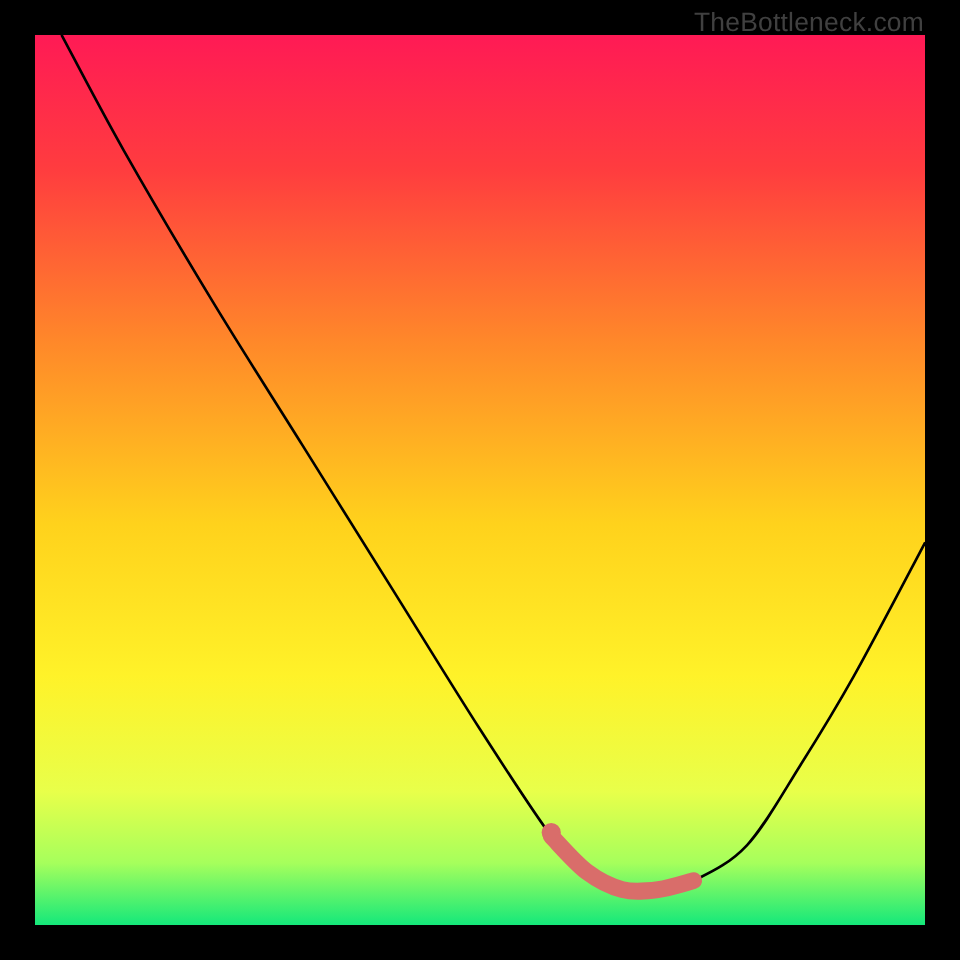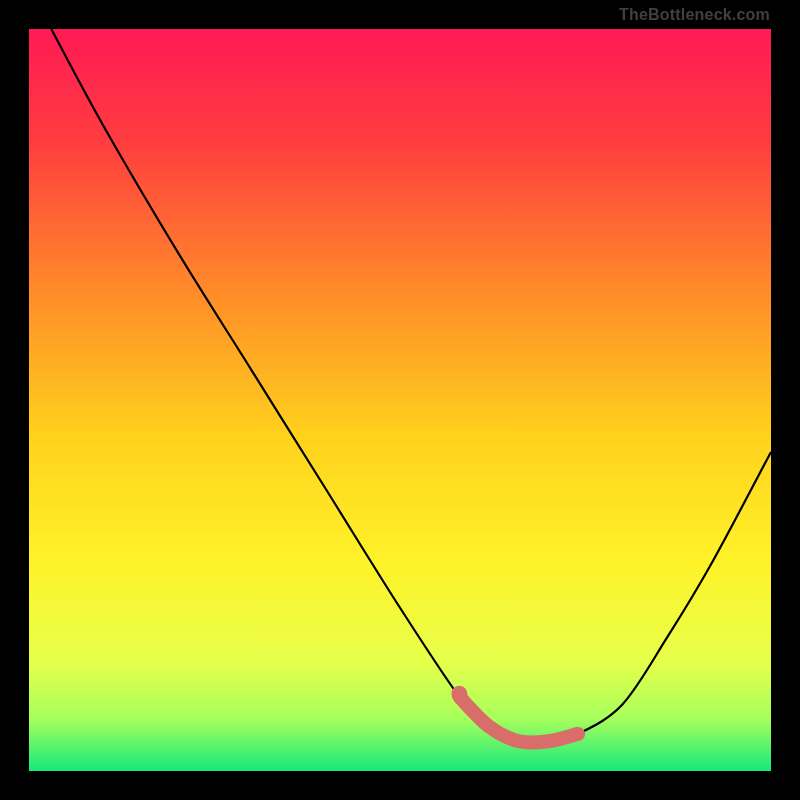--- a/index.html
+++ b/index.html
@@ -22,22 +22,22 @@
   }
   .gradient {
     position: absolute;
     left: 0; top: 0; right: 0; bottom: 0;
   }
   .watermark {
     position: absolute;
     top: 6px;
     right: 30px;
     color: #404040;
-    font-size: 16px;
-    font-weight: 700;
+    font-size: 22px;
+    font-weight: 400;
     letter-spacing: 0.2px;
   }
   svg.curve {
     position: absolute;
     left: 0; top: 0;
     width: 742px;
     height: 742px;
   }
   .curve .main-line {
     fill: none;

